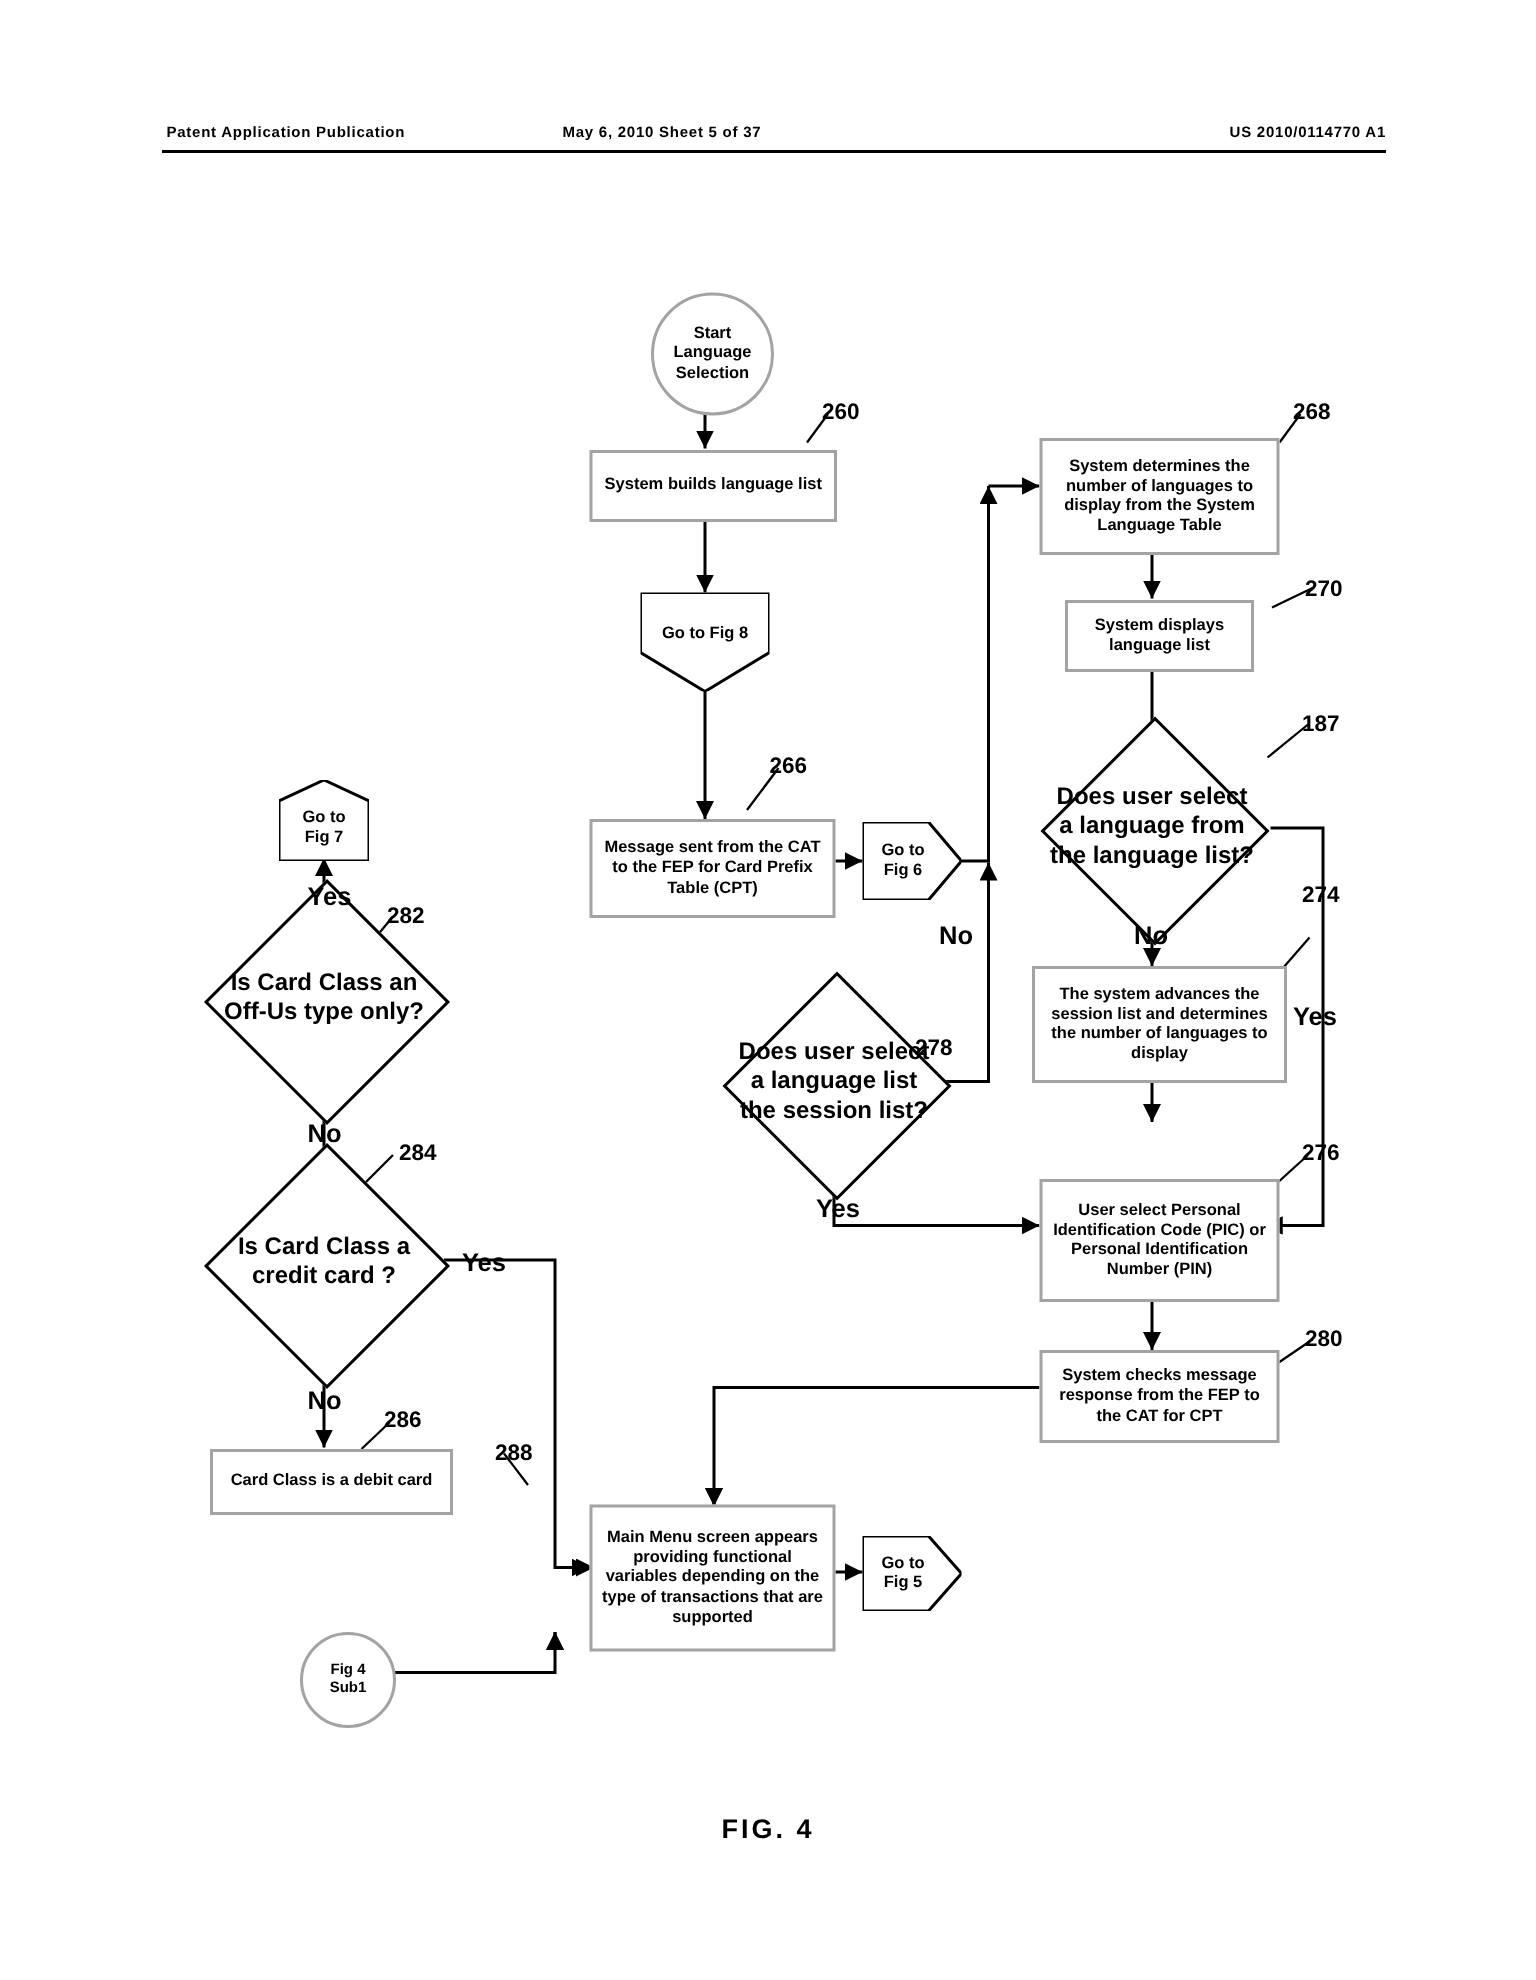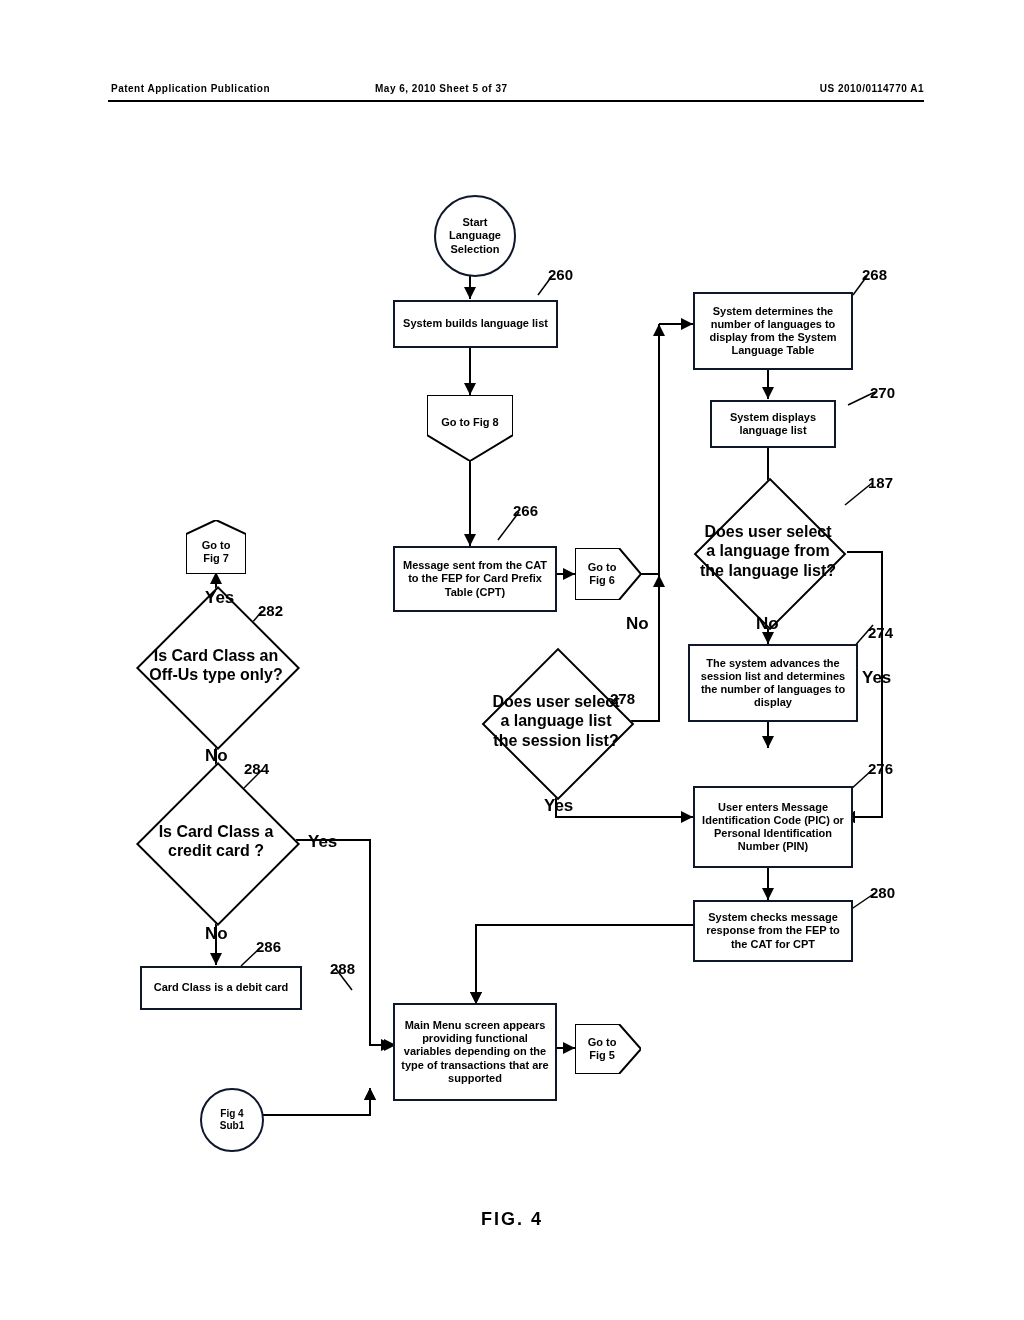--- a/index.html
+++ b/index.html
@@ -1,21 +1,21 @@
 <!DOCTYPE html>
 <html><head>
 <meta charset="utf-8">
 <style>
 body{margin:0;background:#fff;font-family:Arial,Helvetica,sans-serif;font-size:10px;color:#000;width:1024px;height:1320px;position:relative}
 .hdr{position:absolute;top:83px;left:0;right:0;font-weight:bold;letter-spacing:.5px}
 .hl{position:absolute;left:111px}
 .hc{position:absolute;left:375px}
 .hr{position:absolute;right:100px}
 .rule{position:absolute;top:100px;left:108px;right:100px;height:2px;background:#000}
-.box{position:absolute;border:2px solid #0f172a;background:#fff;display:flex;align-items:center;justify-content:center;text-align:center;font-weight:bold;font-size:11px;line-height:1.2;padding:3px}
+.box{position:absolute;border:2px solid #a3a3a3;background:#fff;display:flex;align-items:center;justify-content:center;text-align:center;font-weight:bold;font-size:11px;line-height:1.2;padding:3px}
 .circle{border-radius:50%}
 .diam{position:absolute;width:0;height:0;transform:rotate(45deg);border:2px solid #000;background:#fff}
 .dlabel{position:absolute;text-align:center;font-weight:bold;font-size:16px;line-height:1.2;display:flex;align-items:center;justify-content:center}
 .num{position:absolute;font-weight:bold;font-size:15px}
 .edge{position:absolute;font-weight:bold;font-size:17px}
 .figcap{position:absolute;bottom:90px;left:0;right:0;text-align:center;font-weight:bold;font-size:18px;letter-spacing:2px}
 svg.wires{position:absolute;left:0;top:0}
 .pent{position:absolute}
 .pent svg{display:block}
 .plabel{position:absolute;font-weight:bold;font-size:11px;text-align:center;line-height:1.2;display:flex;align-items:center;justify-content:center}
@@ -143,24 +143,24 @@
 </div>
 <div class="num" style="left:870px;top:384px">270</div>
 
 <div class="diam" style="left:716px;top:500px;width:104px;height:104px"></div>
 <div class="dlabel" style="left:700px;top:524px;width:136px;height:54px">Does user select a language from the language list?</div>
 <div class="num" style="left:868px;top:474px">187</div>
 
 <div class="box" style="left:688px;top:644px;width:160px;height:68px">
   <span>The system advances the session list and determines the number of languages to display</span>
 </div>
-<div class="num" style="left:868px;top:624px">274</div>
+<div class="num" style="left:868px;top:588px">274</div>
 
 <div class="box" style="left:693px;top:786px;width:150px;height:72px">
-  <span>User enters Message Identification Code (PIC) or Personal Identification Number (PIN)</span>
+  <span>User select Personal Identification Code (PIC) or Personal Identification Number (PIN)</span>
 </div>
 <div class="num" style="left:868px;top:760px">276</div>
 
 <div class="diam" style="left:504px;top:670px;width:104px;height:104px"></div>
 <div class="dlabel" style="left:488px;top:694px;width:136px;height:54px">Does user select a language list the session list?</div>
 <div class="num" style="left:610px;top:690px">278</div>
 
 <div class="box" style="left:693px;top:900px;width:150px;height:52px">
   <span>System checks message response from the FEP to the CAT for CPT</span>
 </div>
@@ -173,21 +173,21 @@
 </div>
 <div class="plabel" style="left:186px;top:534px;width:60px;height:36px;white-space:pre-line">Go to
 Fig 7</div>
 
 <div class="diam" style="left:160px;top:610px;width:112px;height:112px"></div>
 <div class="dlabel" style="left:145px;top:638px;width:142px;height:54px">Is Card Class an Off-Us type only?</div>
 <div class="num" style="left:258px;top:602px">282</div>
 
 <div class="diam" style="left:160px;top:786px;width:112px;height:112px"></div>
 <div class="dlabel" style="left:148px;top:817px;width:136px;height:48px">Is Card Class a credit card ?</div>
-<div class="num" style="left:244px;top:760px">284</div>
+<div class="num" style="left:266px;top:760px">284</div>
 
 <div class="box" style="left:140px;top:966px;width:152px;height:34px">
   <span>Card Class is a debit  card</span>
 </div>
 <div class="num" style="left:256px;top:938px">286</div>
 
 <div class="box" style="left:393px;top:1003px;width:154px;height:88px">
   <span>Main Menu screen appears providing functional variables depending on the type of transactions that are supported</span>
 </div>
 <div class="num" style="left:330px;top:960px">288</div>

